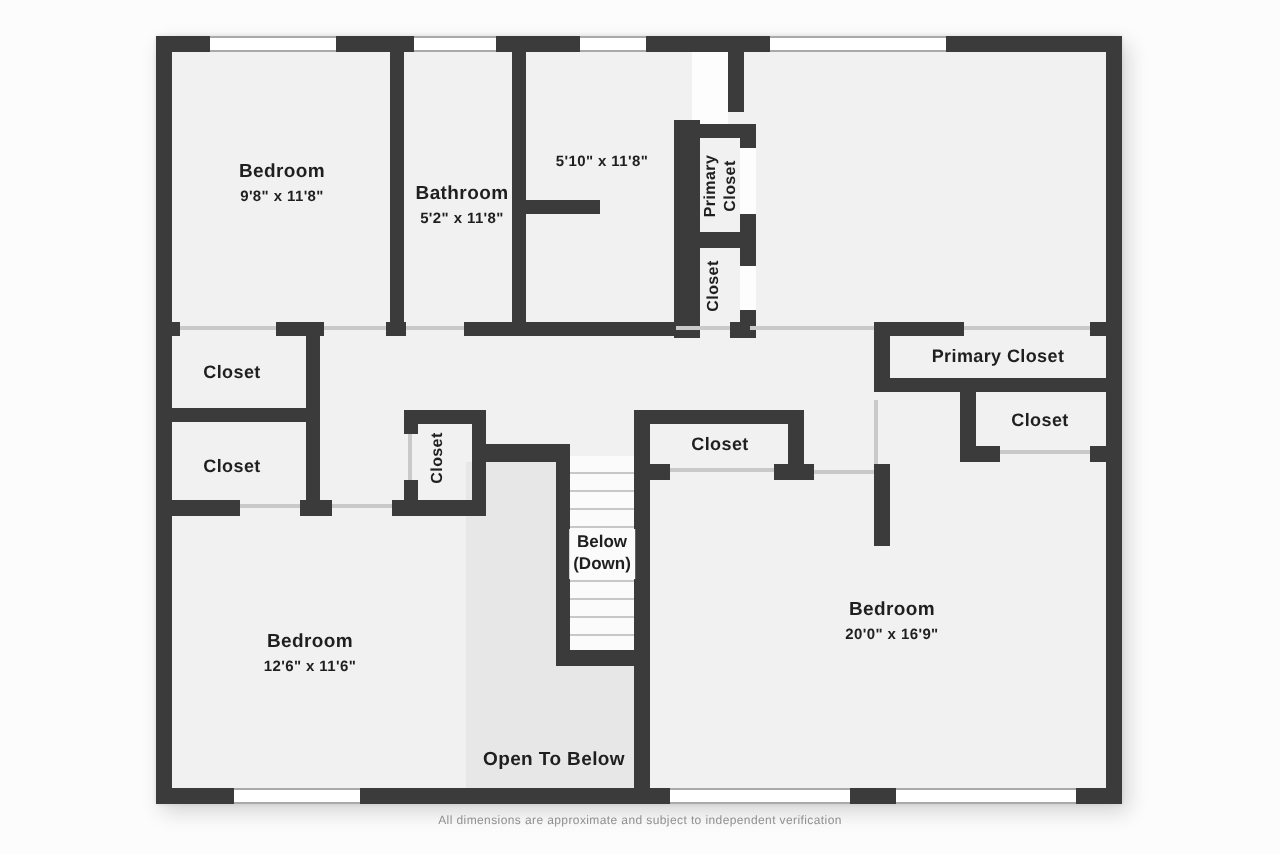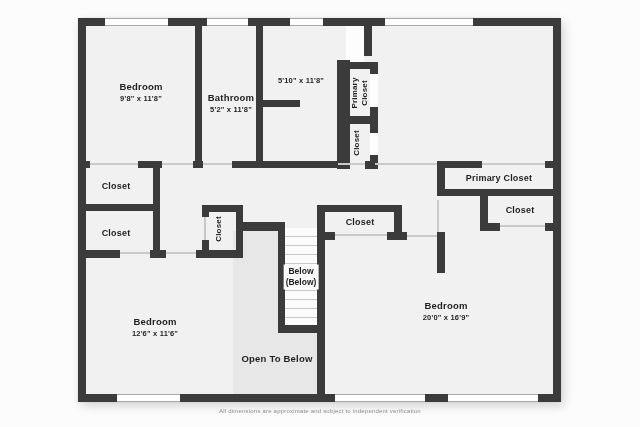--- a/index.html
+++ b/index.html
@@ -170,19 +170,19 @@
   <div class="lbl closet-lbl" style="left:360px;top:222px;">Closet</div>
   <div class="lbl closet-lbl" style="left:520px;top:210px;">Closet</div>
   <div class="lbl closet-lbl" style="left:499px;top:178px;">Primary Closet</div>
 
   <div class="vlbl wrapv" style="left:360px;top:93px;">Primary Closet</div>
   <div class="vlbl" style="left:357px;top:143px;">Closet</div>
   <div class="vlbl" style="left:219px;top:229px;">Closet</div>
 
   <div class="stairs-lbl" style="left:301px;top:277px;">
     <div>Below</div>
-    <div>(Below)</div>
+    <div>(Down)</div>
   </div>
-  <div class="otb-lbl" style="left:277px;top:358px;">Open To Below</div>
+  <div class="otb-lbl" style="left:277px;top:380px;">Open To Below</div>
 
   <div class="disclaimer">All dimensions are approximate and subject to independent verification</div>
 
 </div>
 
 </body></html>

